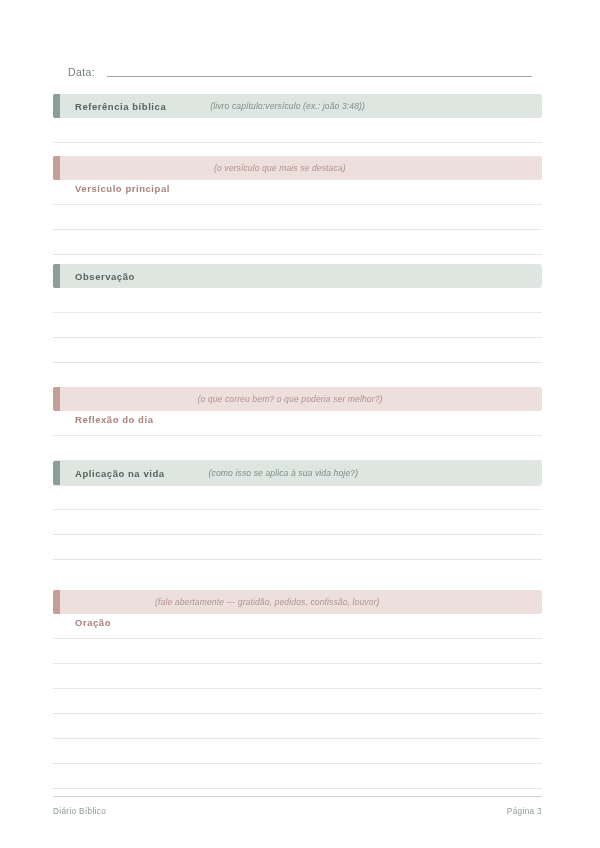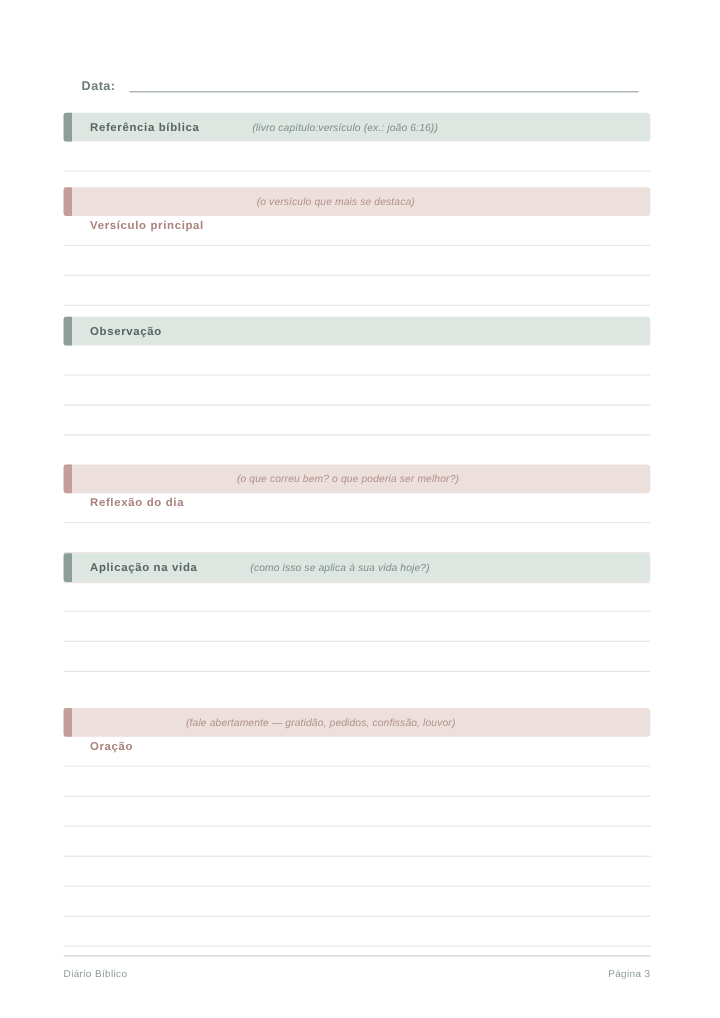--- a/index.html
+++ b/index.html
@@ -26,21 +26,21 @@
     position: absolute;
     left: 68px;
     top: 61px;
     width: 464px;
     height: 18px;
     display: flex;
     align-items: flex-end;
   }
   .date-label {
     font-size: 10.5px;
-    font-weight: bold;
+    font-weight: normal;
     letter-spacing: 0.4px;
     color: #6f7d7c;
     white-space: nowrap;
     line-height: 14px;
   }
   .date-line {
     flex: 1;
     margin-left: 12px;
     height: 0;
     border-bottom: 1.1px solid #9aa7a6;
@@ -154,21 +154,21 @@
 
   <div class="date-row">
     <span class="date-label">Data:</span>
     <span class="date-line"></span>
   </div>
 
   <div id="sections-host">
       <div class="section" style="top: 94px;">
         <div class="band green">
           <span class="band-title">Referência bíblica</span>
-          <span class="band-hint">(livro capítulo:versículo (ex.: joão 6:16))</span>
+          <span class="band-hint">(livro capítulo:versículo (ex.: joão 3:48))</span>
         </div>
         <div class="lines">
           <div class="rule first"></div>
         </div>
       </div>
       <div class="section" style="top: 156px;">
         <div class="band rose">
           <span class="band-title">Versículo principal</span>
           <span class="band-hint">(o versículo que mais se destaca)</span>
         </div>

